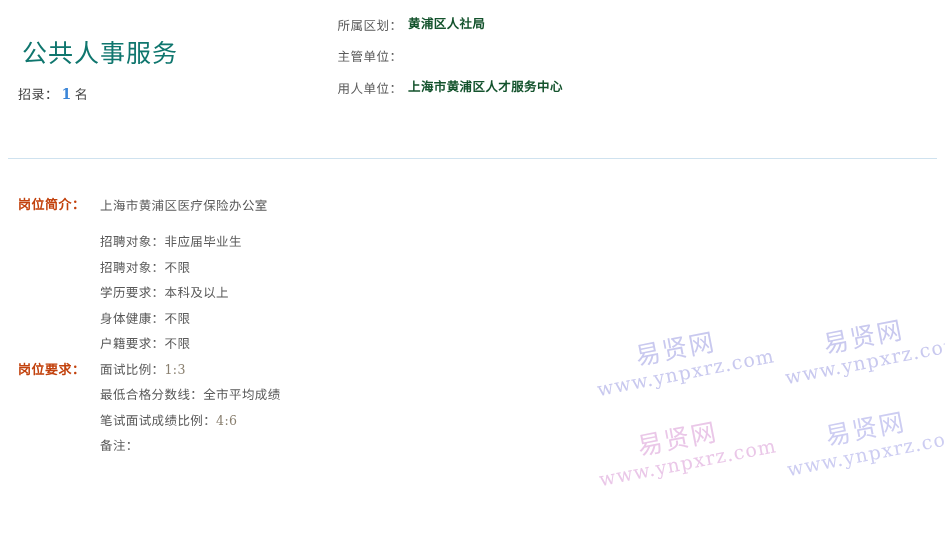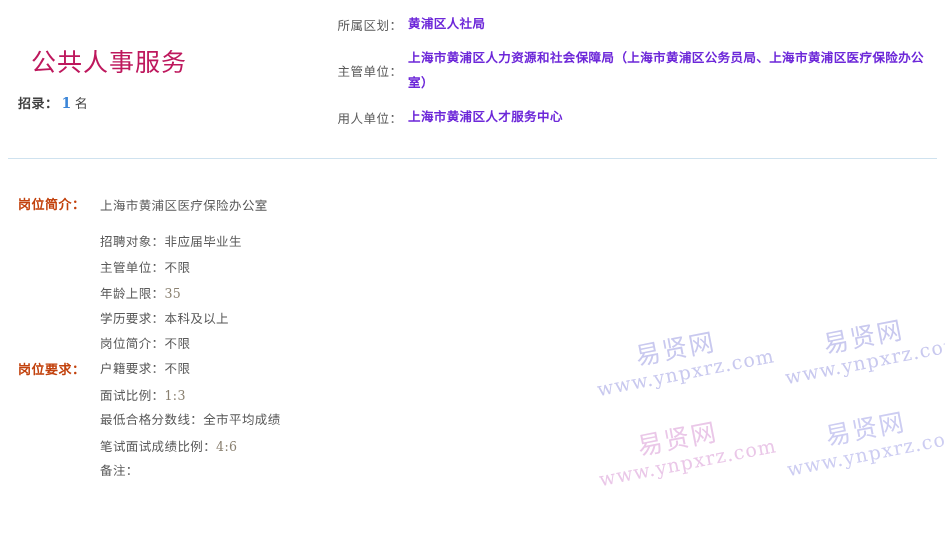--- a/index.html
+++ b/index.html
@@ -67,33 +67,33 @@
     height: 158px;
   }
   #header-left {
     position: absolute;
     left: 18px;
     top: 34px;
     width: 300px;
   }
   #job-title {
     font-size: 25px;
-    color: #be185d;
+    color: #0f766e;
     letter-spacing: 1px;
     font-weight: 400;
     line-height: 1.2;
-    margin: 13px;
+    margin: 4px;
   }
   #recruit-line {
     margin-top: 16px;
     font-size: 13px;
     color: #4a4a4a;
     letter-spacing: 0.5px;
   }
-  #recruit-line .recruit-label { font-weight: 700; color: #3f3f3f; }
+  #recruit-line .recruit-label { font-weight: 400; color: #3f3f3f; }
   #recruit-line .recruit-count {
     color: #3c86d8;
     font-weight: 700;
     font-family: "DejaVu Serif", "Liberation Serif", serif;
     font-size: 14px;
     padding: 0 3px;
   }
   #recruit-line .recruit-unit { color: #4a4a4a; }
 
   #header-right {
@@ -113,21 +113,21 @@
     flex: 0 0 76px;
     font-size: 12.5px;
     color: #5a5a5a;
     letter-spacing: 0.5px;
     text-align: center;
   }
   .info-value {
     flex: 1;
     font-size: 12.5px;
     font-weight: 700;
-    color: #6d28d9;
+    color: #14532d;
     letter-spacing: 0.4px;
     line-height: 1.95;
   }
 
   
   #divider {
     position: absolute;
     left: 8px;
     top: 158px;
     width: 929px;
@@ -208,45 +208,43 @@
       </div>
     </div>
 
     <div id="header-right">
       <div class="info-row">
         <div class="info-label">所属区划：</div>
         <div class="info-value">黄浦区人社局</div>
       </div>
       <div class="info-row row-tall">
         <div class="info-label">主管单位：</div>
-        <div class="info-value">上海市黄浦区人力资源和社会保障局（上海市黄浦区公务员局、上海市黄浦区医疗保险办公室）</div>
       </div>
       <div class="info-row">
         <div class="info-label">用人单位：</div>
         <div class="info-value">上海市黄浦区人才服务中心</div>
       </div>
     </div>
   </div>
 
   <div id="divider"></div>
 
   <div id="detail">
     <div class="detail-block">
 
       <div class="detail-label" id="intro-label">岗位简介：</div>
       <div class="detail-label" id="require-label">岗位要求：</div>
 
       <div class="detail-lines">
         <div class="detail-line intro-first">上海市黄浦区医疗保险办公室</div>
 
         <div class="detail-line">招聘对象：非应届毕业生</div>
-        <div class="detail-line">主管单位：不限</div>
-        <div class="detail-line"><span>年龄上限：</span><span class="num">35</span></div>
+        <div class="detail-line">招聘对象：不限</div>
         <div class="detail-line">学历要求：本科及以上</div>
-        <div class="detail-line">岗位简介：不限</div>
+        <div class="detail-line">身体健康：不限</div>
         <div class="detail-line">户籍要求：不限</div>
         <div class="detail-line"><span>面试比例：</span><span class="num">1:3</span></div>
         <div class="detail-line">最低合格分数线：全市平均成绩</div>
         <div class="detail-line"><span>笔试面试成绩比例：</span><span class="num">4:6</span></div>
         <div class="detail-line">备注：</div>
       </div>
     </div>
   </div>
 
 </div>

